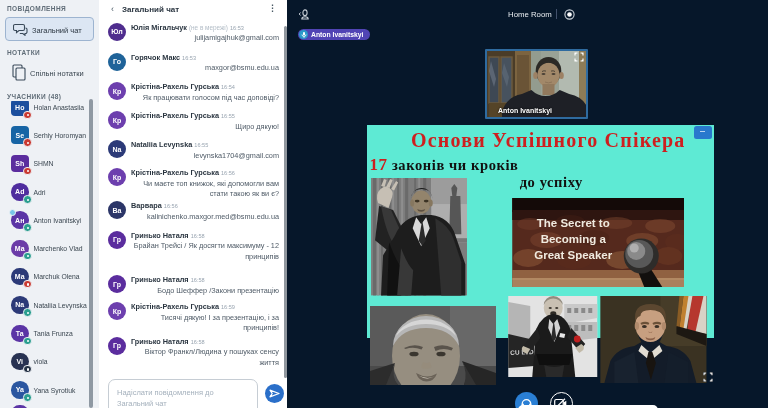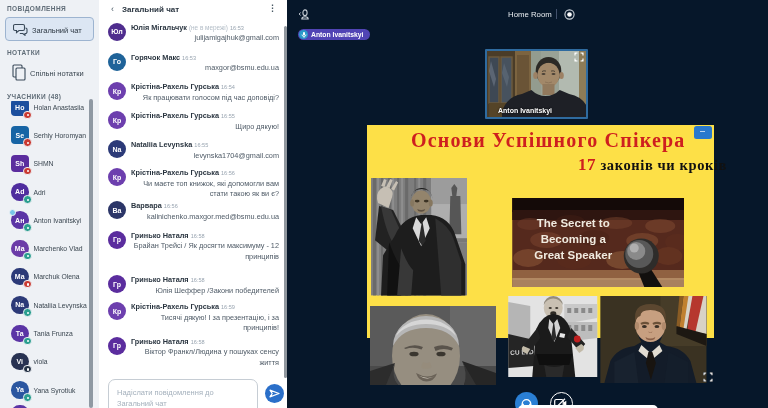--- a/index.html
+++ b/index.html
@@ -42,23 +42,23 @@
   
   #main { left:287px; top:0; width:481px; height:408px; background:#06172a; }
   #homeroom { position:absolute; left:221px; top:9.5px; font-size:7.8px; color:#e8ecf0; }
   #sep { position:absolute; left:269px; top:9px; width:1px; height:10px; background:#41506b; }
   #talkpill { position:absolute; left:11px; top:28.5px; height:11px; border-radius:5.5px; background:#5044b4; color:#fff; font-size:6.8px; font-weight:bold; padding:0 6px 0 13px; display:flex; align-items:center; }
   #talkmic { position:absolute; left:1.2px; top:1.2px; width:9px; height:9px; border-radius:50%; background:#2b9ac9; }
   
   #cam { position:absolute; left:198px; top:48.5px; width:103px; height:70px; background:#2f6b9f; border-radius:1px; }
   #camname { position:absolute; left:13px; top:58px; color:#fff; font-size:7px; font-weight:bold; text-shadow:0 0 2px #000; }
   
-  #slide { position:absolute; left:79.5px; top:125px; width:347.5px; height:213px; background:#fde047; }
+  #slide { position:absolute; left:79.5px; top:125px; width:347.5px; height:213px; background:#5eead4; }
   #stitle { position:absolute; left:8px; top:4px; width:100%; text-align:center; font-family:"Liberation Serif", serif; font-weight:bold; font-size:20px; color:#ce1f1f; letter-spacing:1.2px; }
-  #sline2 { position:absolute; left:13px; top:30px; width:100%; text-align:right; font-family:"Liberation Serif", serif; font-weight:bold; font-size:14.5px; color:#111; letter-spacing:0.6px; }
+  #sline2 { position:absolute; left:3px; top:30px; width:100%; text-align:left; font-family:"Liberation Serif", serif; font-weight:bold; font-size:14.5px; color:#111; letter-spacing:0.6px; }
   #sline2 b { color:#ce1f1f; font-size:17px; font-weight:bold; }
   #sline3 { position:absolute; left:11px; top:48.5px; width:100%; text-align:center; font-family:"Liberation Serif", serif; font-weight:bold; font-size:14.5px; color:#111; letter-spacing:0.6px; }
   #minbtn { position:absolute; left:327px; top:1px; width:18px; height:12.5px; background:#2979cd; border-radius:2.5px; color:#fff; font-size:9px; line-height:11px; text-align:center; }
   
   #btn-audio { position:absolute; left:227.5px; top:391.5px; width:23px; height:23px; border-radius:50%; background:#2a7fd4; }
   #btn-cam { position:absolute; left:262.5px; top:392px; width:23px; height:23px; border-radius:50%; border:1.6px solid #fff; }
   #popup { position:absolute; left:230.5px; top:404.5px; width:140px; height:10px; background:#fff; border-radius:6px; }
 </style>
 </head>
 <body>
@@ -181,21 +181,21 @@
           <div class="mbody">kalinichenko.maxgor.med@bsmu.edu.ua</div>
         </div>
         <div class="msg" style="top:230.6px">
           <div class="mav" style="background:#5b2d9e">Гр</div>
           <div class="mname">Гринько Наталя <span class="mtime">16:58</span></div>
           <div class="mbody">Брайан Трейсі / Як досягти максимуму - 12 принципів</div>
         </div>
         <div class="msg" style="top:275.4px">
           <div class="mav" style="background:#5b2d9e">Гр</div>
           <div class="mname">Гринько Наталя <span class="mtime">16:58</span></div>
-          <div class="mbody">Юлія Шеффер /Закони победителей</div>
+          <div class="mbody">Бодо Шеффер /Закони презентацію</div>
         </div>
         <div class="msg" style="top:302px">
           <div class="mav" style="background:#6d3fae">Кр</div>
           <div class="mname">Крістіна-Рахель Гурська <span class="mtime">16:59</span></div>
           <div class="mbody">Тисячі дякую! І за презентацію, і за принципів!</div>
         </div>
         <div class="msg" style="top:336.6px">
           <div class="mav" style="background:#5b2d9e">Гр</div>
           <div class="mname">Гринько Наталя <span class="mtime">16:58</span></div>
           <div class="mbody">Віктор Франкл/Людина у пошуках сенсу життя</div>
@@ -270,20 +270,21 @@
             <circle cx="8.4" cy="1.6" r="0.7"></circle>
             <circle cx="1.6" cy="8.4" r="0.7"></circle>
             <circle cx="8.4" cy="8.4" r="0.7"></circle>
           </g>
       </svg>
     </div>
 
     <div id="slide">
       <div id="stitle">Основи Успішного Спікера</div>
       <div id="sline2"><b>17</b> законів чи кроків</div>
+      <div id="sline3">до успіху</div>
       <div id="minbtn">–</div>
       <svg id="img-mlk" class="abs" style="left:4.5px; top:53.4px;" width="96.4" height="117.4" viewBox="0 0 96 117">
   <rect width="96" height="117" fill="#7d7d7d"></rect>
   <g fill="#6a6a6a">
             <rect x="2" width="3" height="117"></rect>
             <rect x="10" width="2" height="117"></rect>
             <rect x="17" width="3" height="117"></rect>
             <rect x="26" width="2" height="117"></rect>
             <rect x="34" width="3" height="117"></rect>
             <rect x="43" width="2" height="117"></rect>

